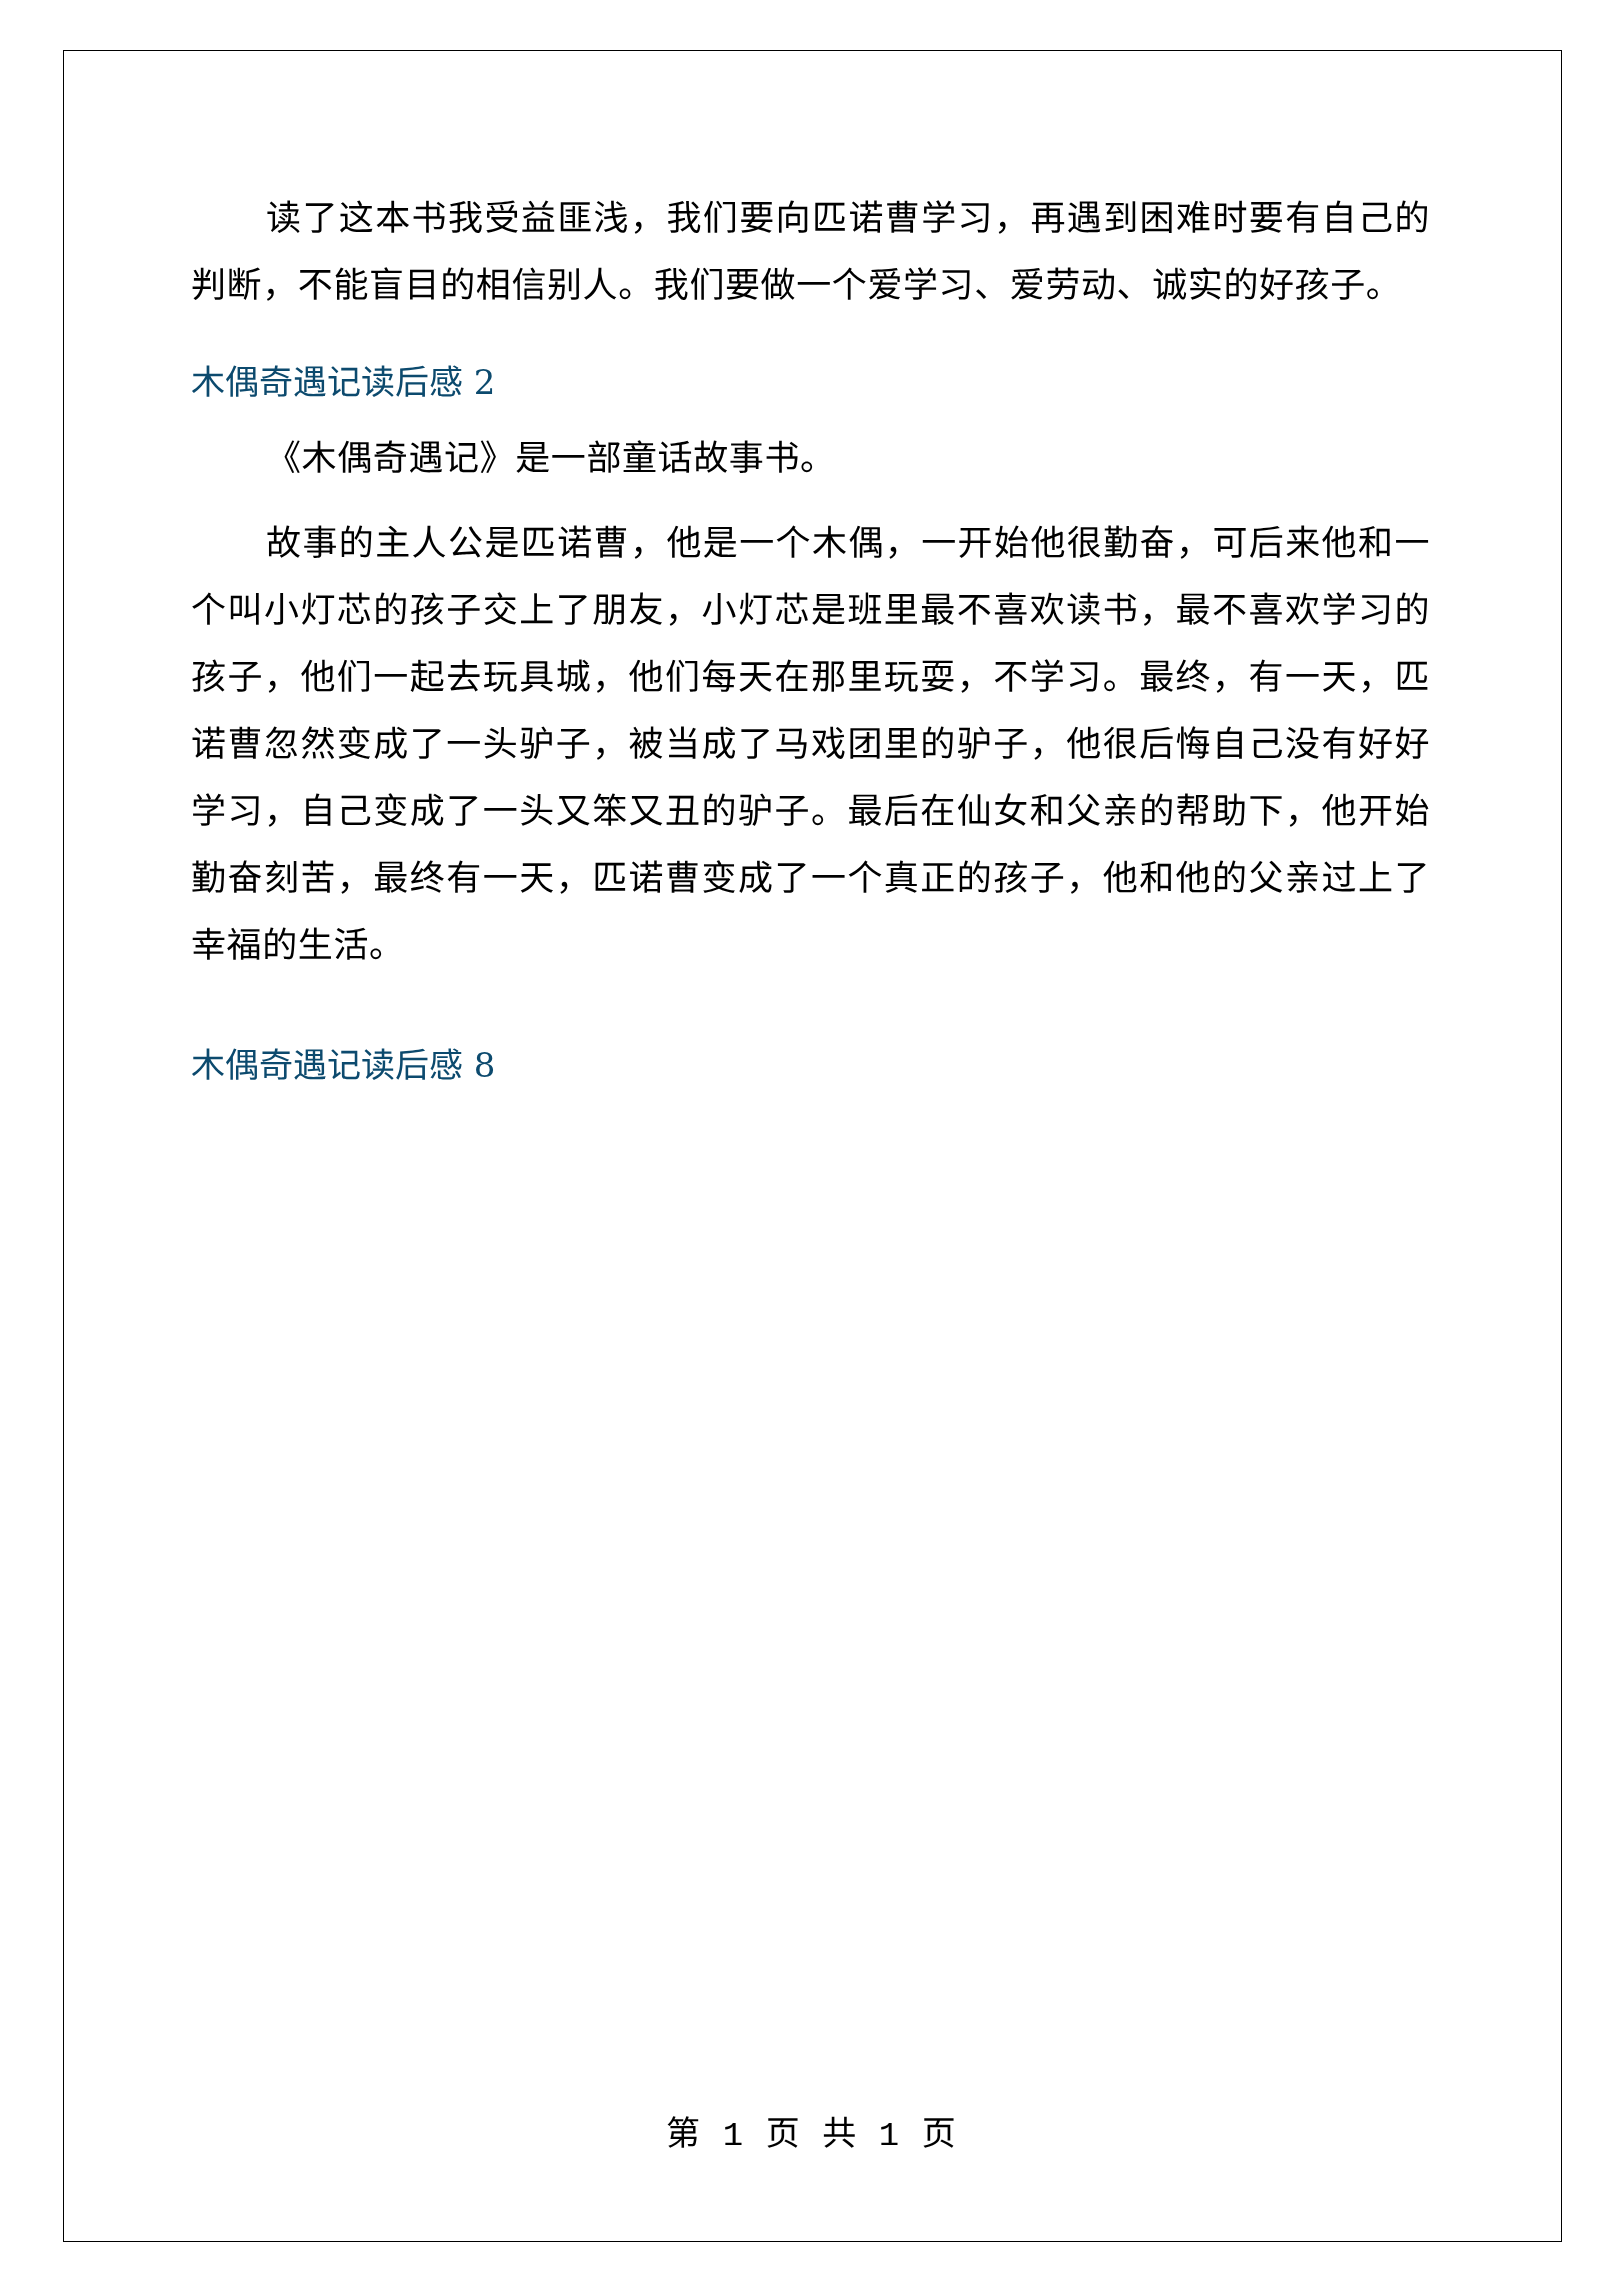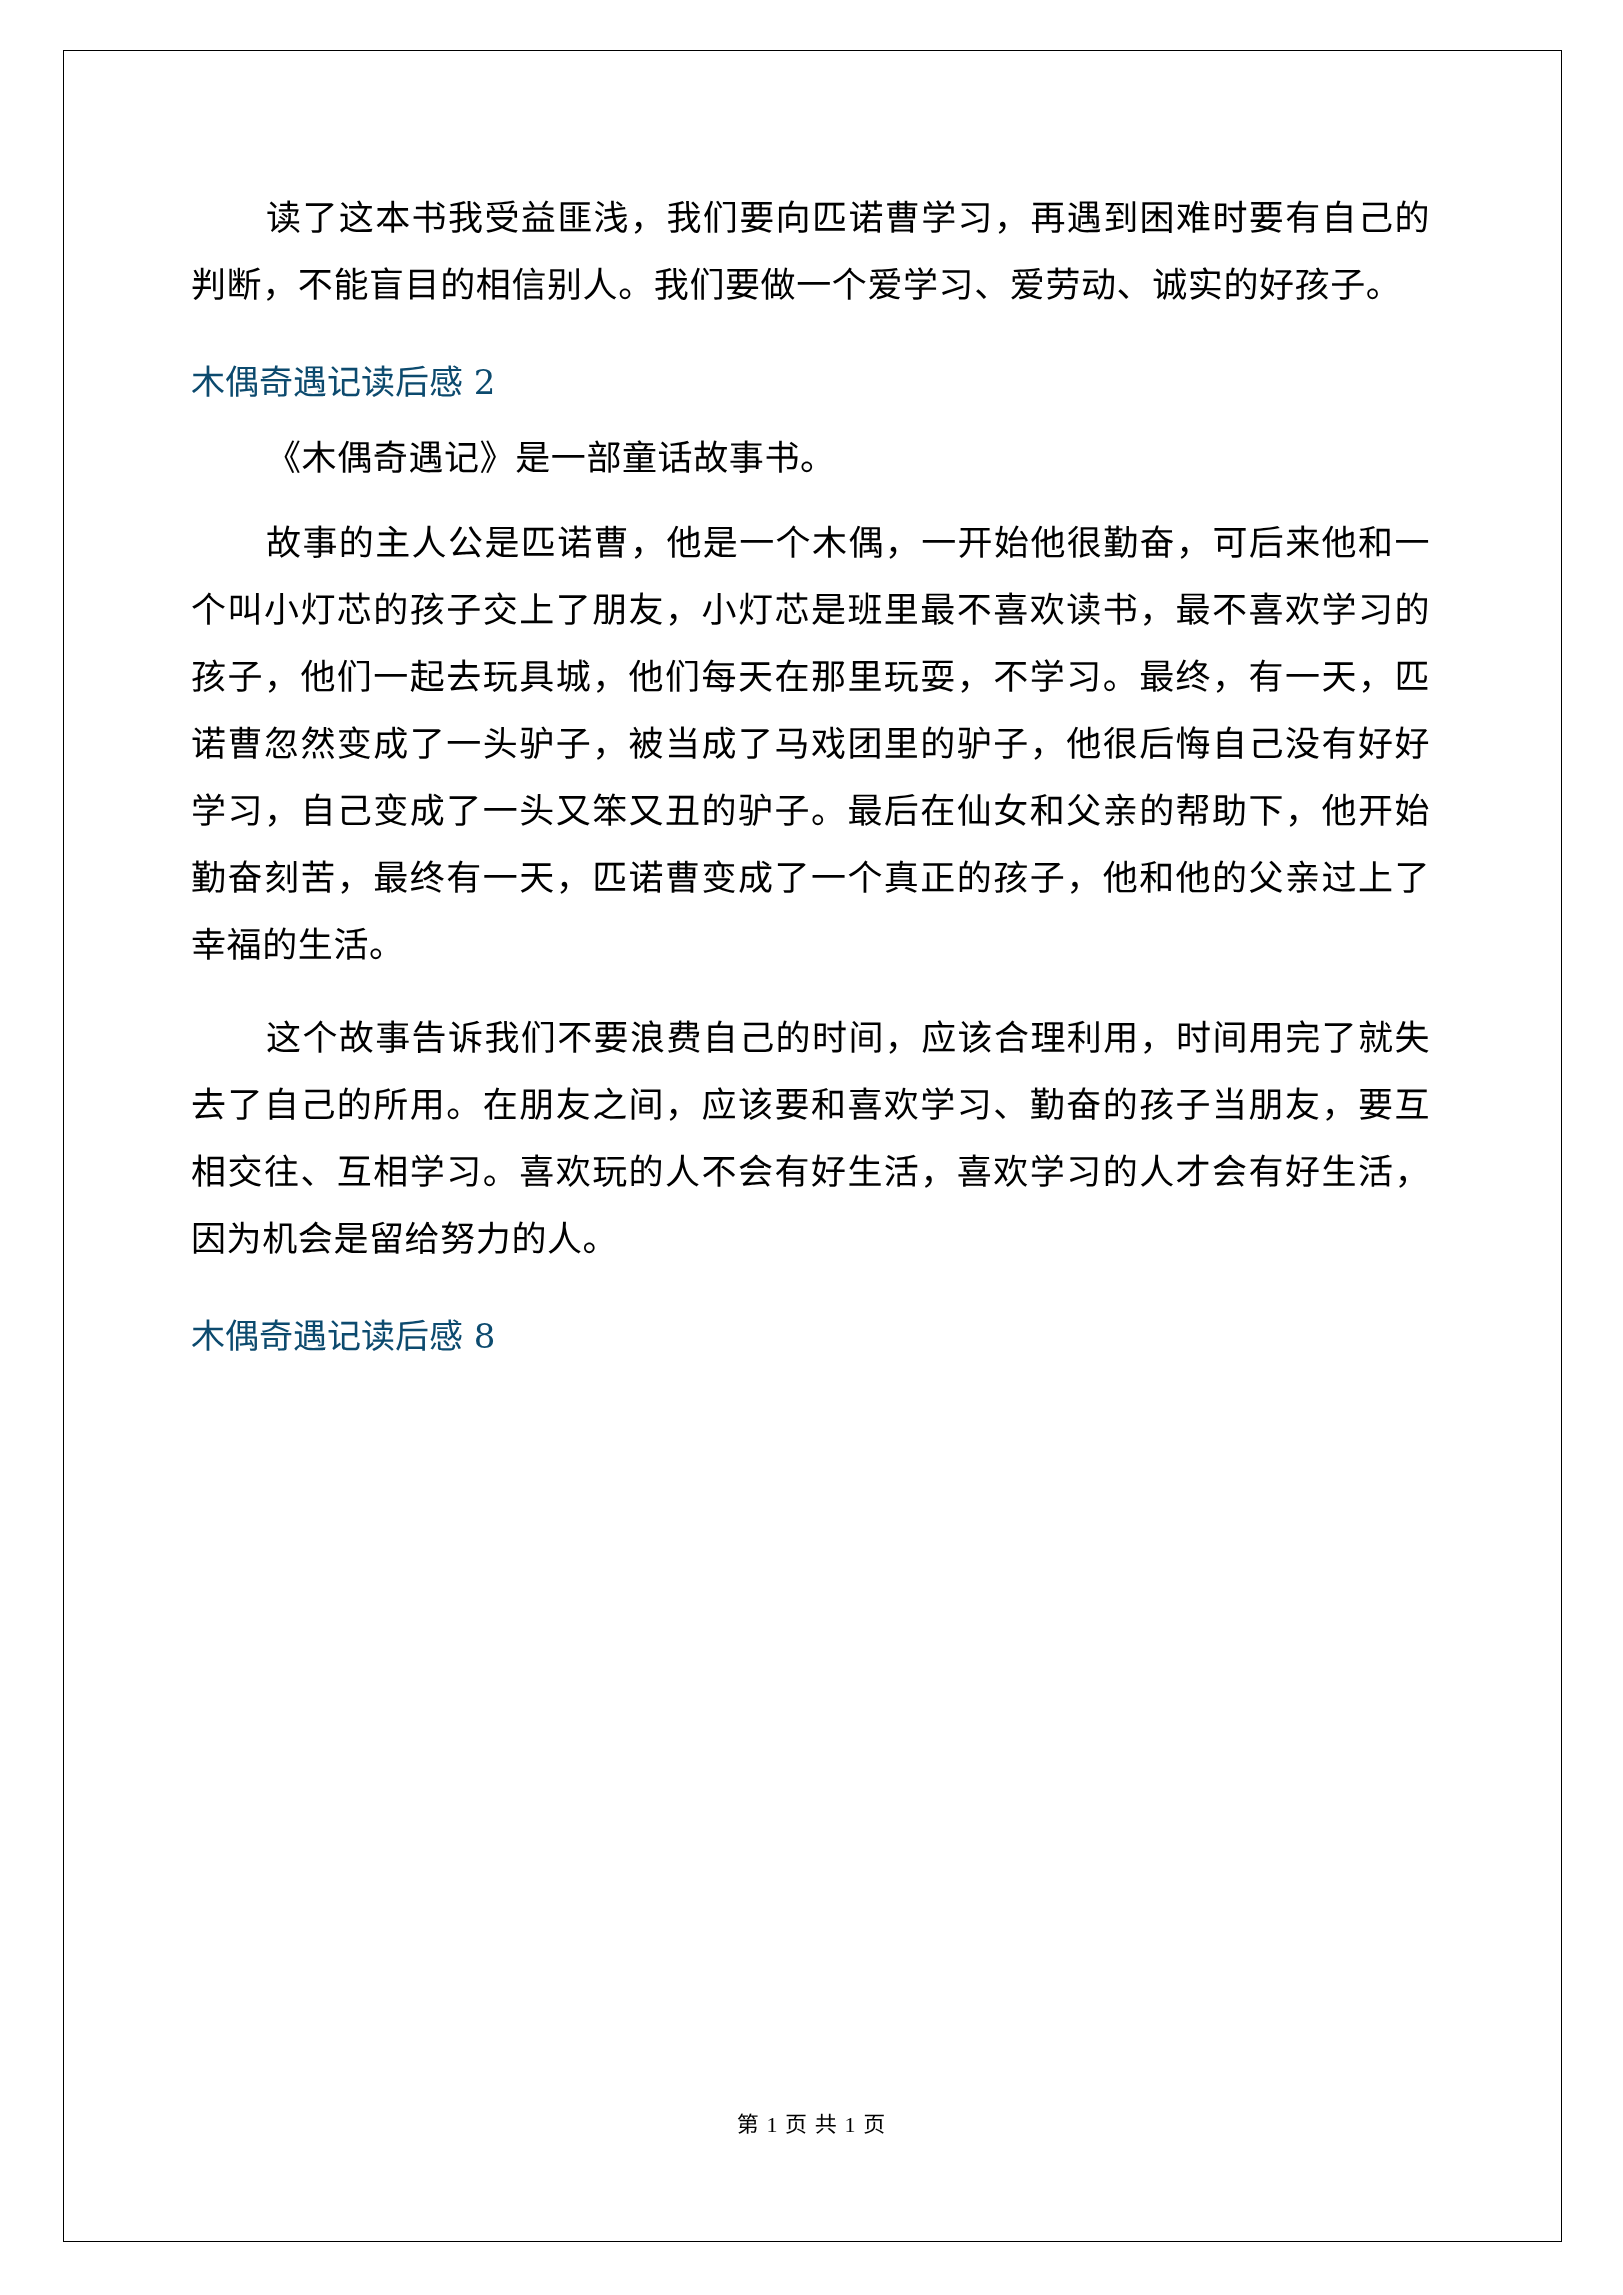--- a/index.html
+++ b/index.html
@@ -55,40 +55,39 @@
     font-family: "DejaVu Serif", "Liberation Serif", serif;
   }
   .spacer-sm { height: 14.6px; }
   .spacer-md { height: 22.4px; }
   .footer {
     position: absolute;
     left: 0;
     right: 0;
     top: 2106px;
     text-align: center;
-    font-size: 22px;
+    font-size: 34px;
     color: #000000;
-    font-family: Liberation Serif, serif;
+    font-family: Liberation Mono, monospace;
     letter-spacing: 1.1px;
   }
 </style>
 </head>
 <body>
 
 <div class="page">
   <div class="page-border"></div>
 
   <div class="content">
     <p class="para indent">读了这本书我受益匪浅，我们要向匹诺曹学习，再遇到困难时要有自己的判断，不能盲目的相信别人。我们要做一个爱学习、爱劳动、诚实的好孩子。</p>
     <div class="spacer-sm"></div>
     <p class="heading">木偶奇遇记读后感 2</p>
     <p class="para indent">《木偶奇遇记》是一部童话故事书。</p>
     <div class="spacer-sm"></div>
     <p class="para indent">故事的主人公是匹诺曹，他是一个木偶，一开始他很勤奋，可后来他和一个叫小灯芯的孩子交上了朋友，小灯芯是班里最不喜欢读书，最不喜欢学习的孩子，他们一起去玩具城，他们每天在那里玩耍，不学习。最终，有一天，匹诺曹忽然变成了一头驴子，被当成了马戏团里的驴子，他很后悔自己没有好好学习，自己变成了一头又笨又丑的驴子。最后在仙女和父亲的帮助下，他开始勤奋刻苦，最终有一天，匹诺曹变成了一个真正的孩子，他和他的父亲过上了幸福的生活。</p>
     <div class="spacer-md"></div>
-    <p class="para indent">这个故事告诉我们不要浪费自己的时间，应该合理利用，时间用完了就失去了自己的所用。在朋友之间，应该要和喜欢学习、勤奋的孩子当朋友，要互相交往、互相学习。喜欢玩的人不会有好生活，喜欢学习的人才会有好生活，因为机会是留给努力的人。</p>
     <div class="spacer-sm"></div>
     <p class="heading">木偶奇遇记读后感 8</p>
   </div>
 
   <div class="footer">第 1 页   共 1 页</div>
 </div>
 
 
 </body></html>

